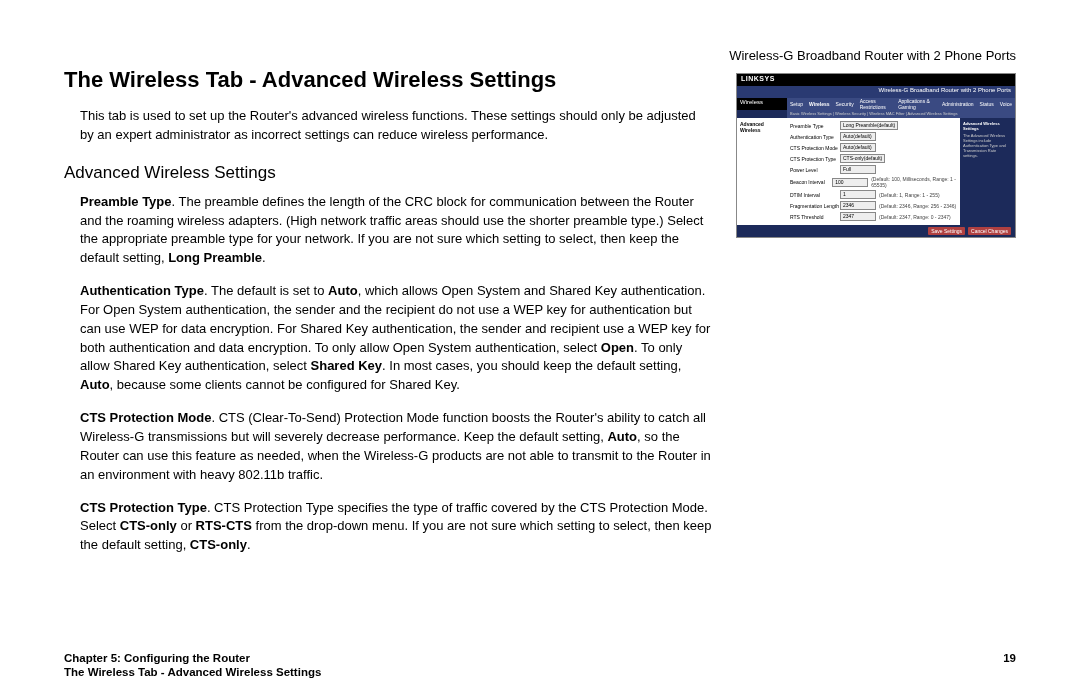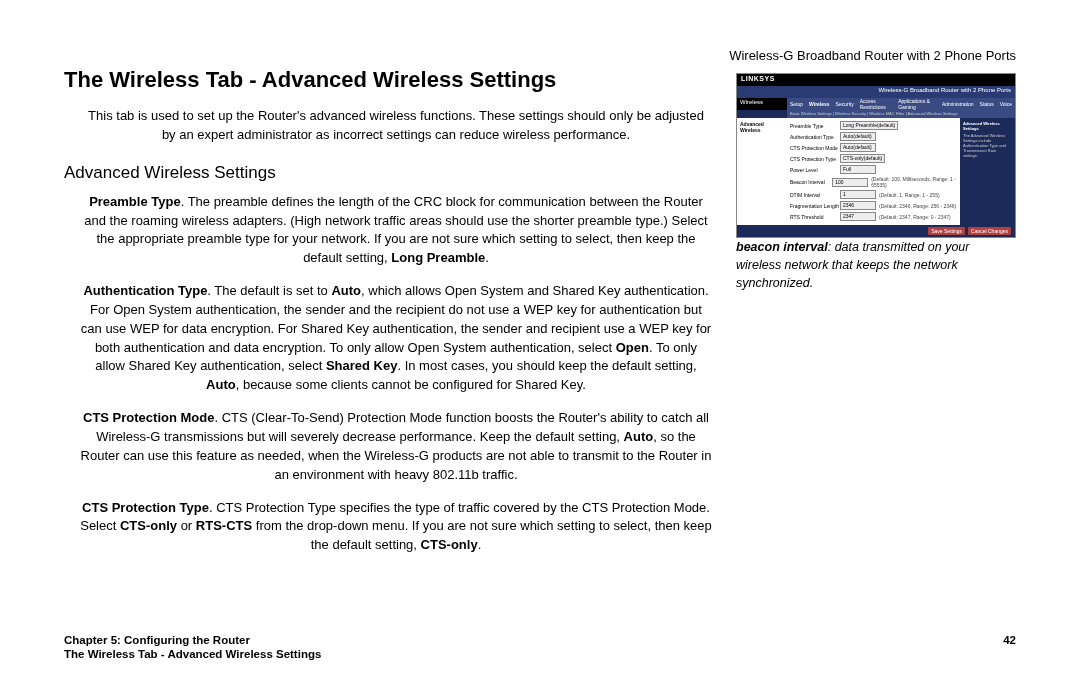--- a/index.html
+++ b/index.html
@@ -44,21 +44,20 @@
   }
   h2 {
     font-size: 17px;
     font-weight: normal;
     margin: 18px 0 10px 0;
   }
   p.body {
     font-size: 13px;
     line-height: 1.45;
     margin: 0 0 14px 16px;
-    text-align: center;
   }
   p.body b { font-weight: bold; }
   .figure {
     margin-top: 6px;
   }
   .fig-box {
     width: 280px;
     height: 165px;
     background: #1c2a5a;
     position: relative;
@@ -196,21 +195,21 @@
     font-size: 12.5px;
     line-height: 1.45;
     margin-bottom: 14px;
   }
   .sidenote .term { font-weight: bold; font-style: italic; }
   .sidenote .plain { font-style: italic; }
   .footer {
     position: absolute;
     left: 64px;
     right: 64px;
-    bottom: 38px;
+    bottom: 20px;
     font-size: 11.5px;
   }
   .footer .row1 {
     display:flex;
     justify-content:space-between;
     font-weight: bold;
   }
   .footer .row2 {
     font-weight: bold;
     margin-top: 2px;
@@ -313,26 +312,23 @@
               <div>The Advanced Wireless Settings include Authentication Type and Transmission Rate settings.</div>
             </div>
           </div>
           <div class="footerbar">
             <div class="btn">Save Settings</div>
             <div class="btn">Cancel Changes</div>
           </div>
         </div>
       </div>
 
-      <div class="sidenote">
-        <span class="term">beacon interval</span><span class="plain">: data transmitted on your wireless network that keeps the network synchronized.</span>
-      </div>
     </div>
   </div>
 
   <div class="footer">
     <div class="row1">
       <span>Chapter 5: Configuring the Router</span>
-      <span>42</span>
+      <span>19</span>
     </div>
     <div class="row2">The Wireless Tab - Advanced Wireless Settings</div>
   </div>
 </div>
 
 </body></html>

